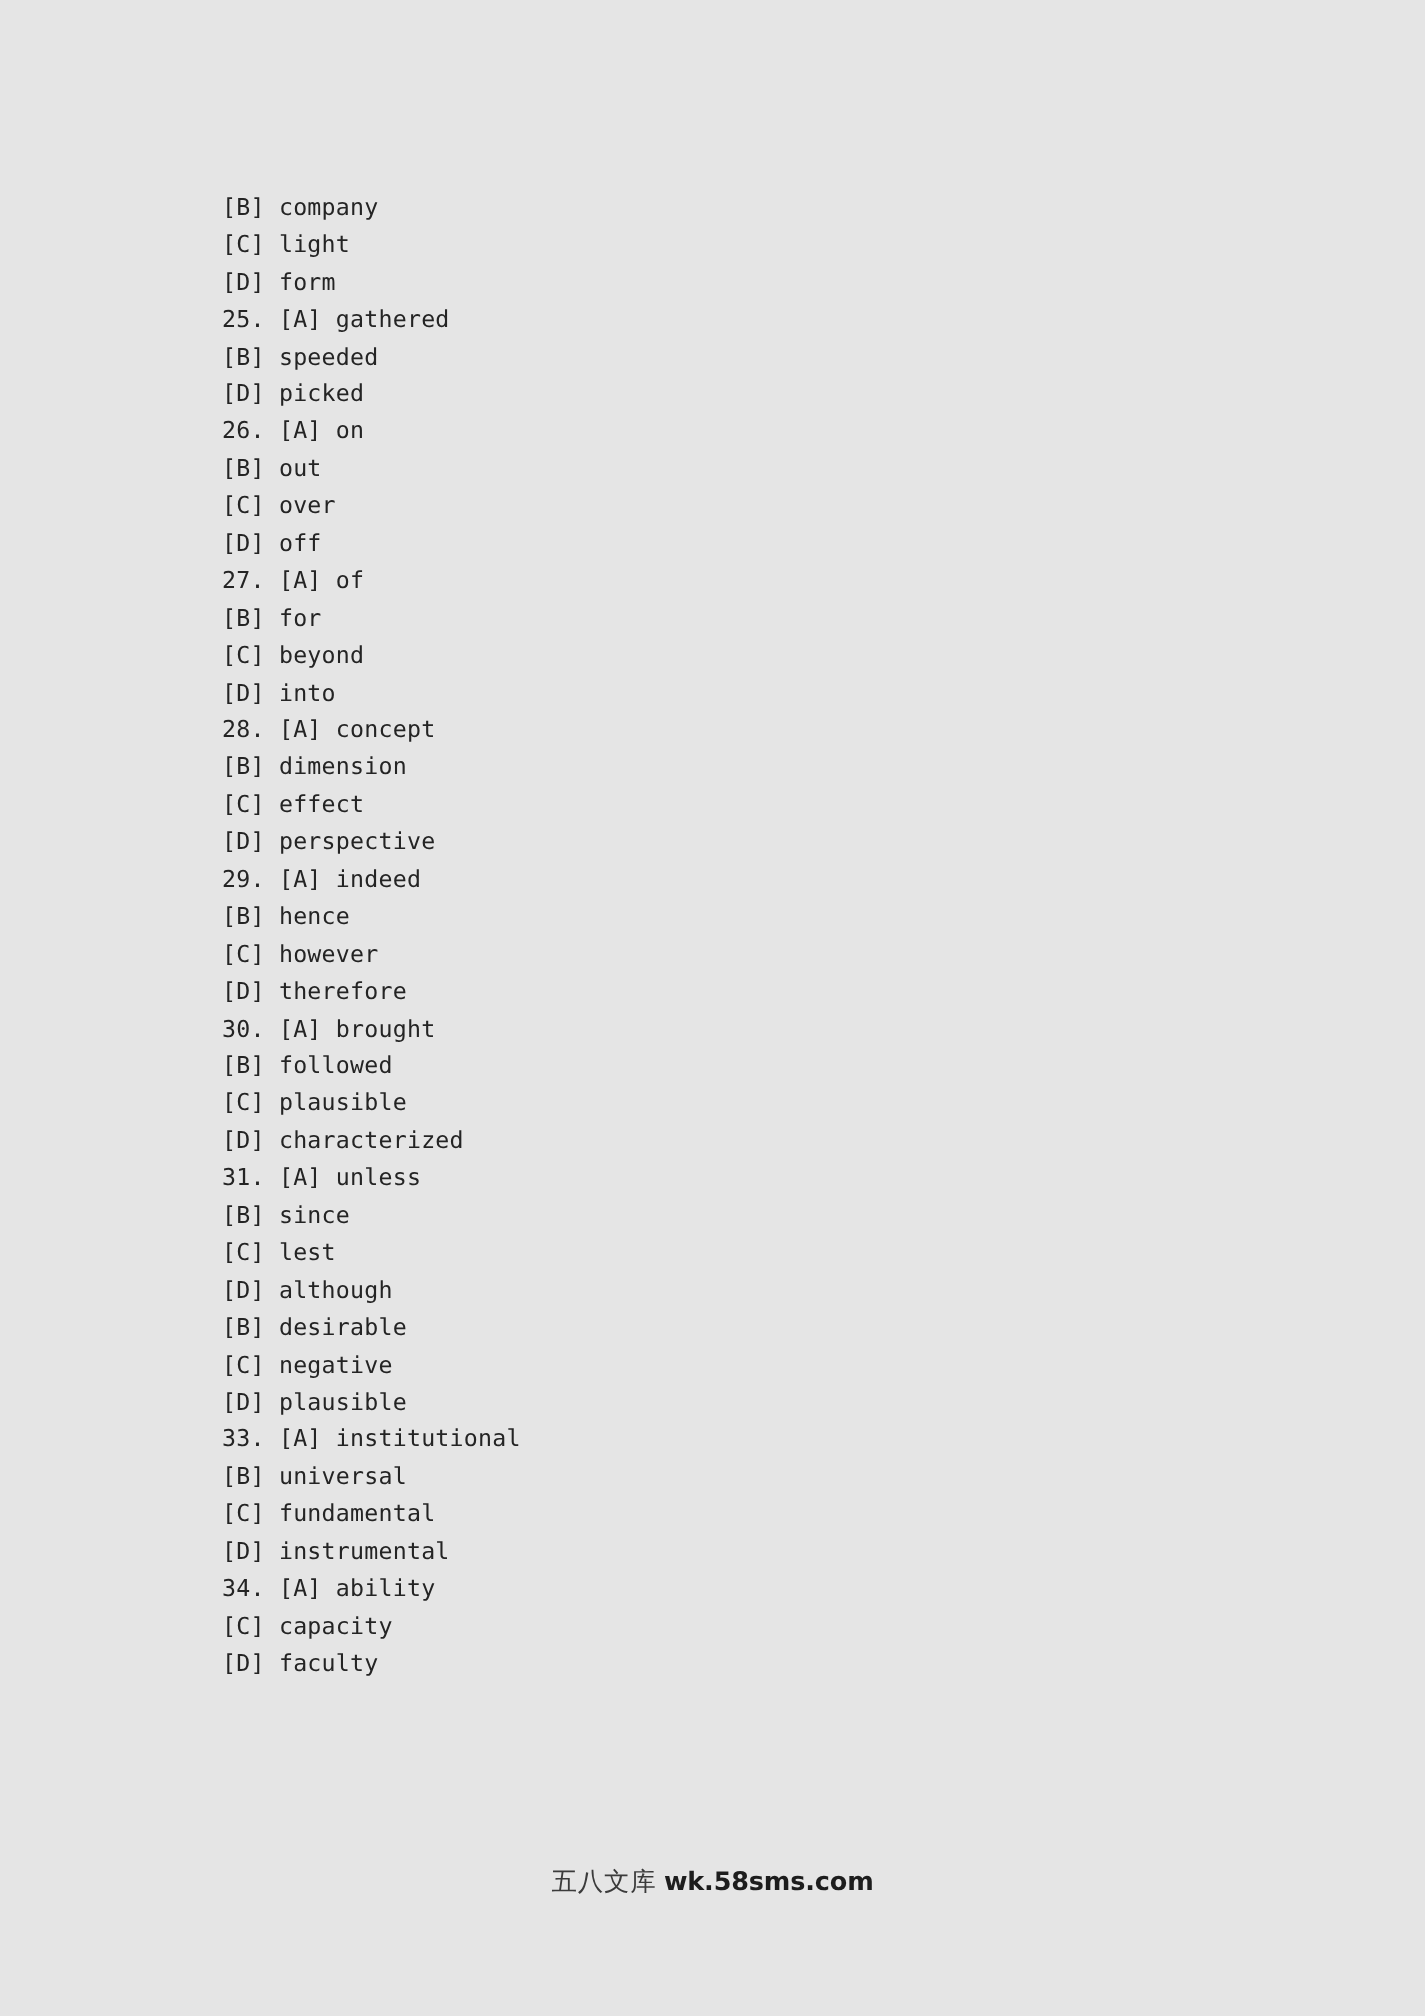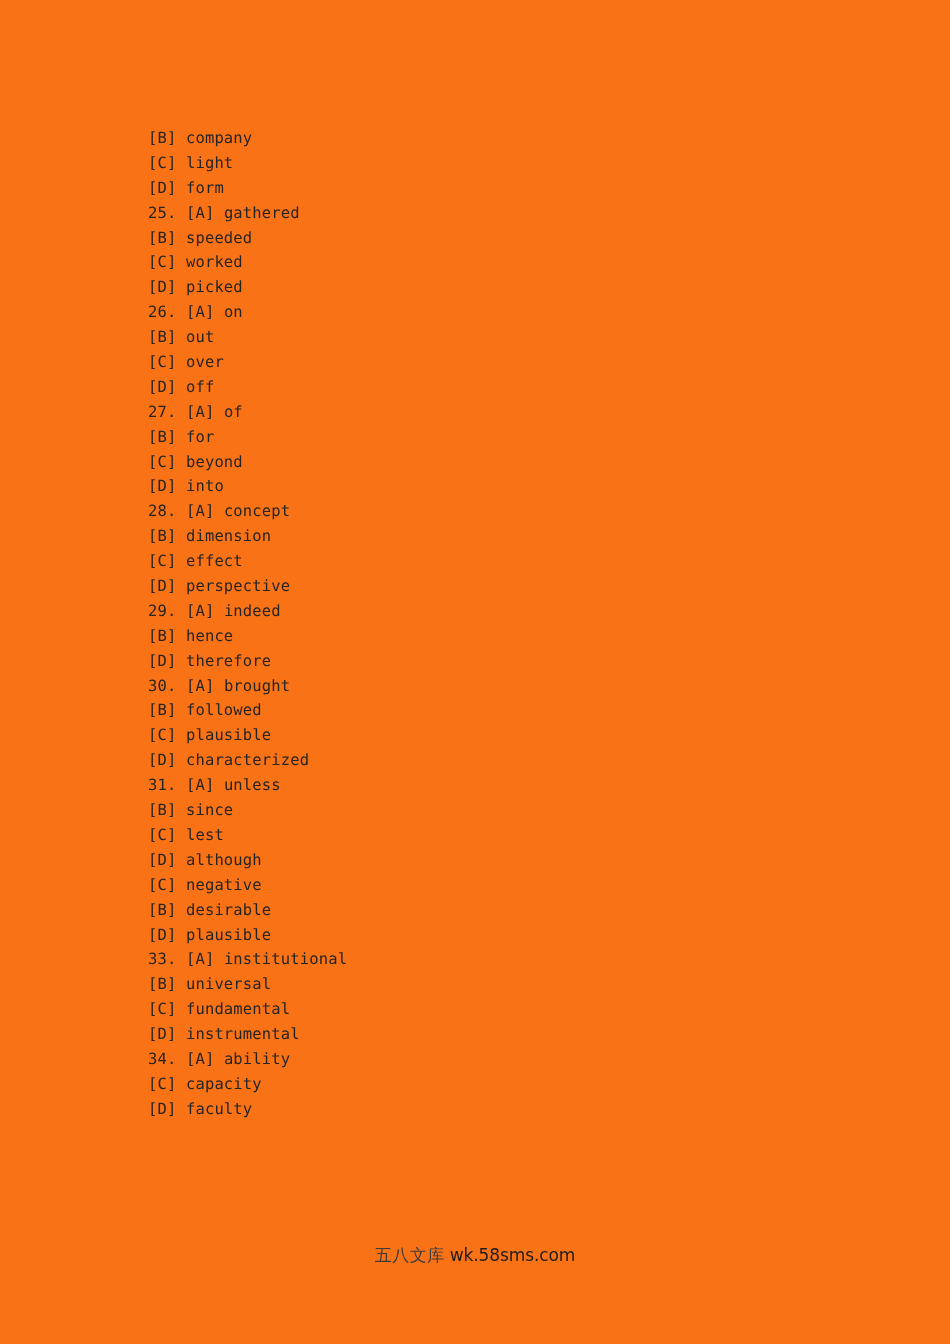--- a/index.html
+++ b/index.html
@@ -16,21 +16,21 @@
     -webkit-font-smoothing: antialiased;
   }
 
   
   #page {
     position: absolute;
     left: 0;
     top: 0;
     width: 950px;
     height: 1344px;
-    background: #f97316;
+    background: #e5e5e5;
   }
 
   
   #options-block {
     position: absolute;
     left: 148px;
     top: 126px;
     width: 700px;
   }
 
@@ -67,64 +67,64 @@
   }
   #watermark .wm-cn {
     font-family: "DejaVu Sans", "Liberation Sans", sans-serif;
     font-size: 17px;
     color: #3b3b3b;
     letter-spacing: 0.5px;
   }
   #watermark .wm-url {
     font-family: "DejaVu Sans", "Liberation Sans", sans-serif;
     font-size: 17px;
-    font-weight: 400;
+    font-weight: 700;
     color: #1d1d1d;
     letter-spacing: -0.1px;
     margin-left: 5px;
   }
 </style>
 </head>
 <body>
 
 <div id="page">
 
   <div id="options-block">
       <div class="option-line"><span class="num"></span><span class="tag">[B]</span> <span class="word">company</span></div>
       <div class="option-line"><span class="num"></span><span class="tag">[C]</span> <span class="word">light</span></div>
       <div class="option-line"><span class="num"></span><span class="tag">[D]</span> <span class="word">form</span></div>
       <div class="option-line"><span class="num">25.</span> <span class="tag">[A]</span> <span class="word">gathered</span></div>
       <div class="option-line"><span class="num"></span><span class="tag">[B]</span> <span class="word">speeded</span></div>
-      <div class="option-line"><span class="num"></span><span class="tag">[C]</span> <span class="word">worked</span></div>
       <div class="option-line"><span class="num"></span><span class="tag">[D]</span> <span class="word">picked</span></div>
       <div class="option-line"><span class="num">26.</span> <span class="tag">[A]</span> <span class="word">on</span></div>
       <div class="option-line"><span class="num"></span><span class="tag">[B]</span> <span class="word">out</span></div>
       <div class="option-line"><span class="num"></span><span class="tag">[C]</span> <span class="word">over</span></div>
       <div class="option-line"><span class="num"></span><span class="tag">[D]</span> <span class="word">off</span></div>
       <div class="option-line"><span class="num">27.</span> <span class="tag">[A]</span> <span class="word">of</span></div>
       <div class="option-line"><span class="num"></span><span class="tag">[B]</span> <span class="word">for</span></div>
       <div class="option-line"><span class="num"></span><span class="tag">[C]</span> <span class="word">beyond</span></div>
       <div class="option-line"><span class="num"></span><span class="tag">[D]</span> <span class="word">into</span></div>
       <div class="option-line"><span class="num">28.</span> <span class="tag">[A]</span> <span class="word">concept</span></div>
       <div class="option-line"><span class="num"></span><span class="tag">[B]</span> <span class="word">dimension</span></div>
       <div class="option-line"><span class="num"></span><span class="tag">[C]</span> <span class="word">effect</span></div>
       <div class="option-line"><span class="num"></span><span class="tag">[D]</span> <span class="word">perspective</span></div>
       <div class="option-line"><span class="num">29.</span> <span class="tag">[A]</span> <span class="word">indeed</span></div>
       <div class="option-line"><span class="num"></span><span class="tag">[B]</span> <span class="word">hence</span></div>
+      <div class="option-line"><span class="num"></span><span class="tag">[C]</span> <span class="word">however</span></div>
       <div class="option-line"><span class="num"></span><span class="tag">[D]</span> <span class="word">therefore</span></div>
       <div class="option-line"><span class="num">30.</span> <span class="tag">[A]</span> <span class="word">brought</span></div>
       <div class="option-line"><span class="num"></span><span class="tag">[B]</span> <span class="word">followed</span></div>
       <div class="option-line"><span class="num"></span><span class="tag">[C]</span> <span class="word">plausible</span></div>
       <div class="option-line"><span class="num"></span><span class="tag">[D]</span> <span class="word">characterized</span></div>
       <div class="option-line"><span class="num">31.</span> <span class="tag">[A]</span> <span class="word">unless</span></div>
       <div class="option-line"><span class="num"></span><span class="tag">[B]</span> <span class="word">since</span></div>
       <div class="option-line"><span class="num"></span><span class="tag">[C]</span> <span class="word">lest</span></div>
       <div class="option-line"><span class="num"></span><span class="tag">[D]</span> <span class="word">although</span></div>
+      <div class="option-line"><span class="num"></span><span class="tag">[B]</span> <span class="word">desirable</span></div>
       <div class="option-line"><span class="num"></span><span class="tag">[C]</span> <span class="word">negative</span></div>
-      <div class="option-line"><span class="num"></span><span class="tag">[B]</span> <span class="word">desirable</span></div>
       <div class="option-line"><span class="num"></span><span class="tag">[D]</span> <span class="word">plausible</span></div>
       <div class="option-line"><span class="num">33.</span> <span class="tag">[A]</span> <span class="word">institutional</span></div>
       <div class="option-line"><span class="num"></span><span class="tag">[B]</span> <span class="word">universal</span></div>
       <div class="option-line"><span class="num"></span><span class="tag">[C]</span> <span class="word">fundamental</span></div>
       <div class="option-line"><span class="num"></span><span class="tag">[D]</span> <span class="word">instrumental</span></div>
       <div class="option-line"><span class="num">34.</span> <span class="tag">[A]</span> <span class="word">ability</span></div>
       <div class="option-line"><span class="num"></span><span class="tag">[C]</span> <span class="word">capacity</span></div>
       <div class="option-line"><span class="num"></span><span class="tag">[D]</span> <span class="word">faculty</span></div>
     </div>
 

